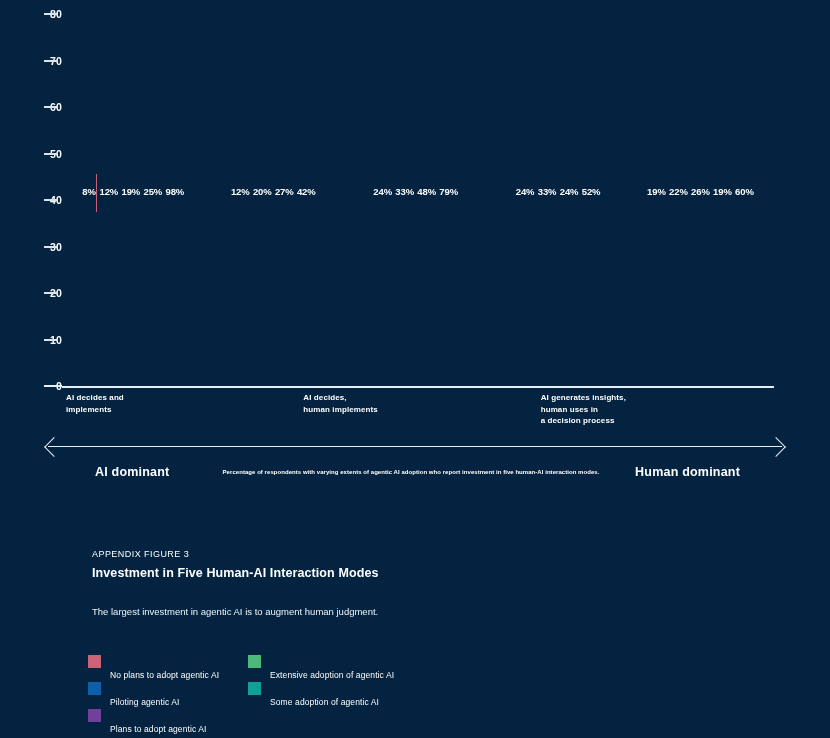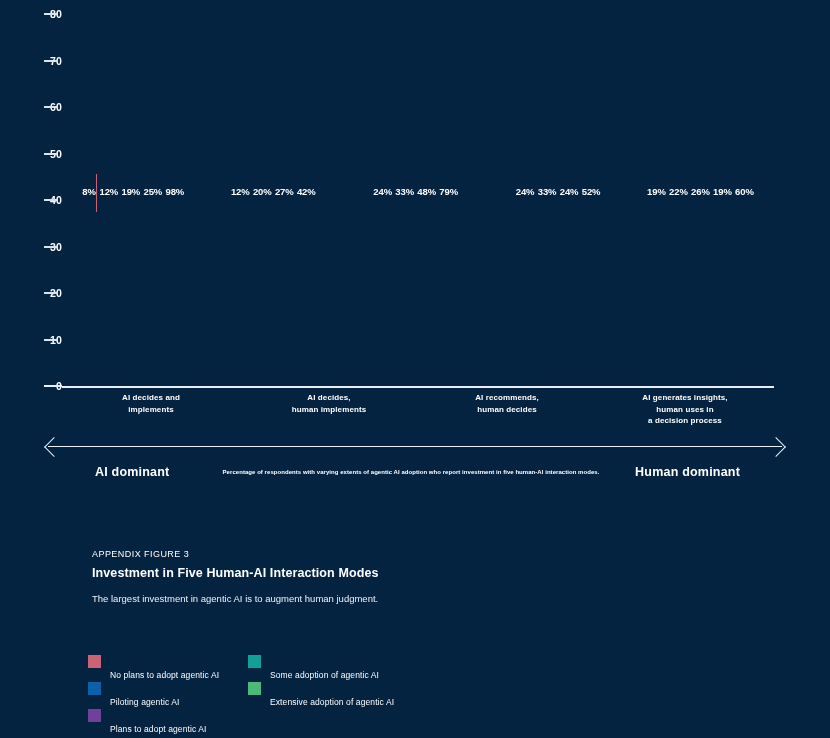--- a/index.html
+++ b/index.html
@@ -117,21 +117,20 @@
   
   .cats {
     position: absolute;
     left: 62px;
     top: 392px;
     width: 712px;
     display: flex;
   }
   .cat {
     flex: 1 1 0;
-    text-align: center;
     font-size: 8px;
     font-weight: 700;
     line-height: 1.45;
     color: #ffffff;
     padding: 0 4px;
     box-sizing: border-box;
     letter-spacing: .1px;
   }
 
   
@@ -196,21 +195,21 @@
     font-weight: 400;
     color: #ffffff;
     letter-spacing: .45px;
     margin-bottom: 6px;
   }
   .fig-title {
     font-size: 12.5px;
     font-weight: 700;
     color: #ffffff;
     line-height: 1.42;
-    margin-bottom: 9px;
+    margin-bottom: 22px;
     letter-spacing: .1px;
   }
   .fig-sub {
     font-size: 9.5px;
     font-weight: 400;
     color: #eef3f7;
     line-height: 1.5;
   }
 
   
@@ -382,21 +381,20 @@
               <div class="bar" title="Extensive adoption of agentic AI: 60%" style="height: 279px; background: rgb(76, 184, 122);"></div>
             </div>
           </div>
         </div>
       </div>
   </div>
 
   <div class="cats" id="cats">
       <div class="cat">AI decides and<br>implements</div>
       <div class="cat">AI decides,<br>human implements</div>
-      <div class="cat">AI recommends,<br>human decides</div>
       <div class="cat">AI generates insights,<br>human uses in<br>a decision process</div>
     </div>
 
   <div class="arrow-band">
     <div class="arrow-line"></div>
     <div class="arrow-head left"></div>
     <div class="arrow-head right"></div>
   </div>
   <div class="pole-label left">AI dominant</div>
   <div class="pole-label right">Human dominant</div>
@@ -418,23 +416,23 @@
           <span class="swatch" style="background: rgb(13, 95, 168);"></span>
           <span class="legend-text">Piloting agentic AI</span>
         </div>
         <div class="legend-item">
           <span class="swatch" style="background: rgb(112, 64, 154);"></span>
           <span class="legend-text">Plans to  adopt agentic AI</span>
         </div>
       </div>
       <div class="legend-col c2">
         <div class="legend-item">
+          <span class="swatch" style="background: rgb(76, 184, 122);"></span>
+          <span class="legend-text">Extensive adoption of agentic AI</span>
+        </div>
+        <div class="legend-item">
           <span class="swatch" style="background: rgb(16, 160, 152);"></span>
           <span class="legend-text">Some adoption of agentic AI</span>
         </div>
-        <div class="legend-item">
-          <span class="swatch" style="background: rgb(76, 184, 122);"></span>
-          <span class="legend-text">Extensive adoption of agentic AI</span>
-        </div>
       </div>
     </div>
 
 </div>
 
 </body></html>

